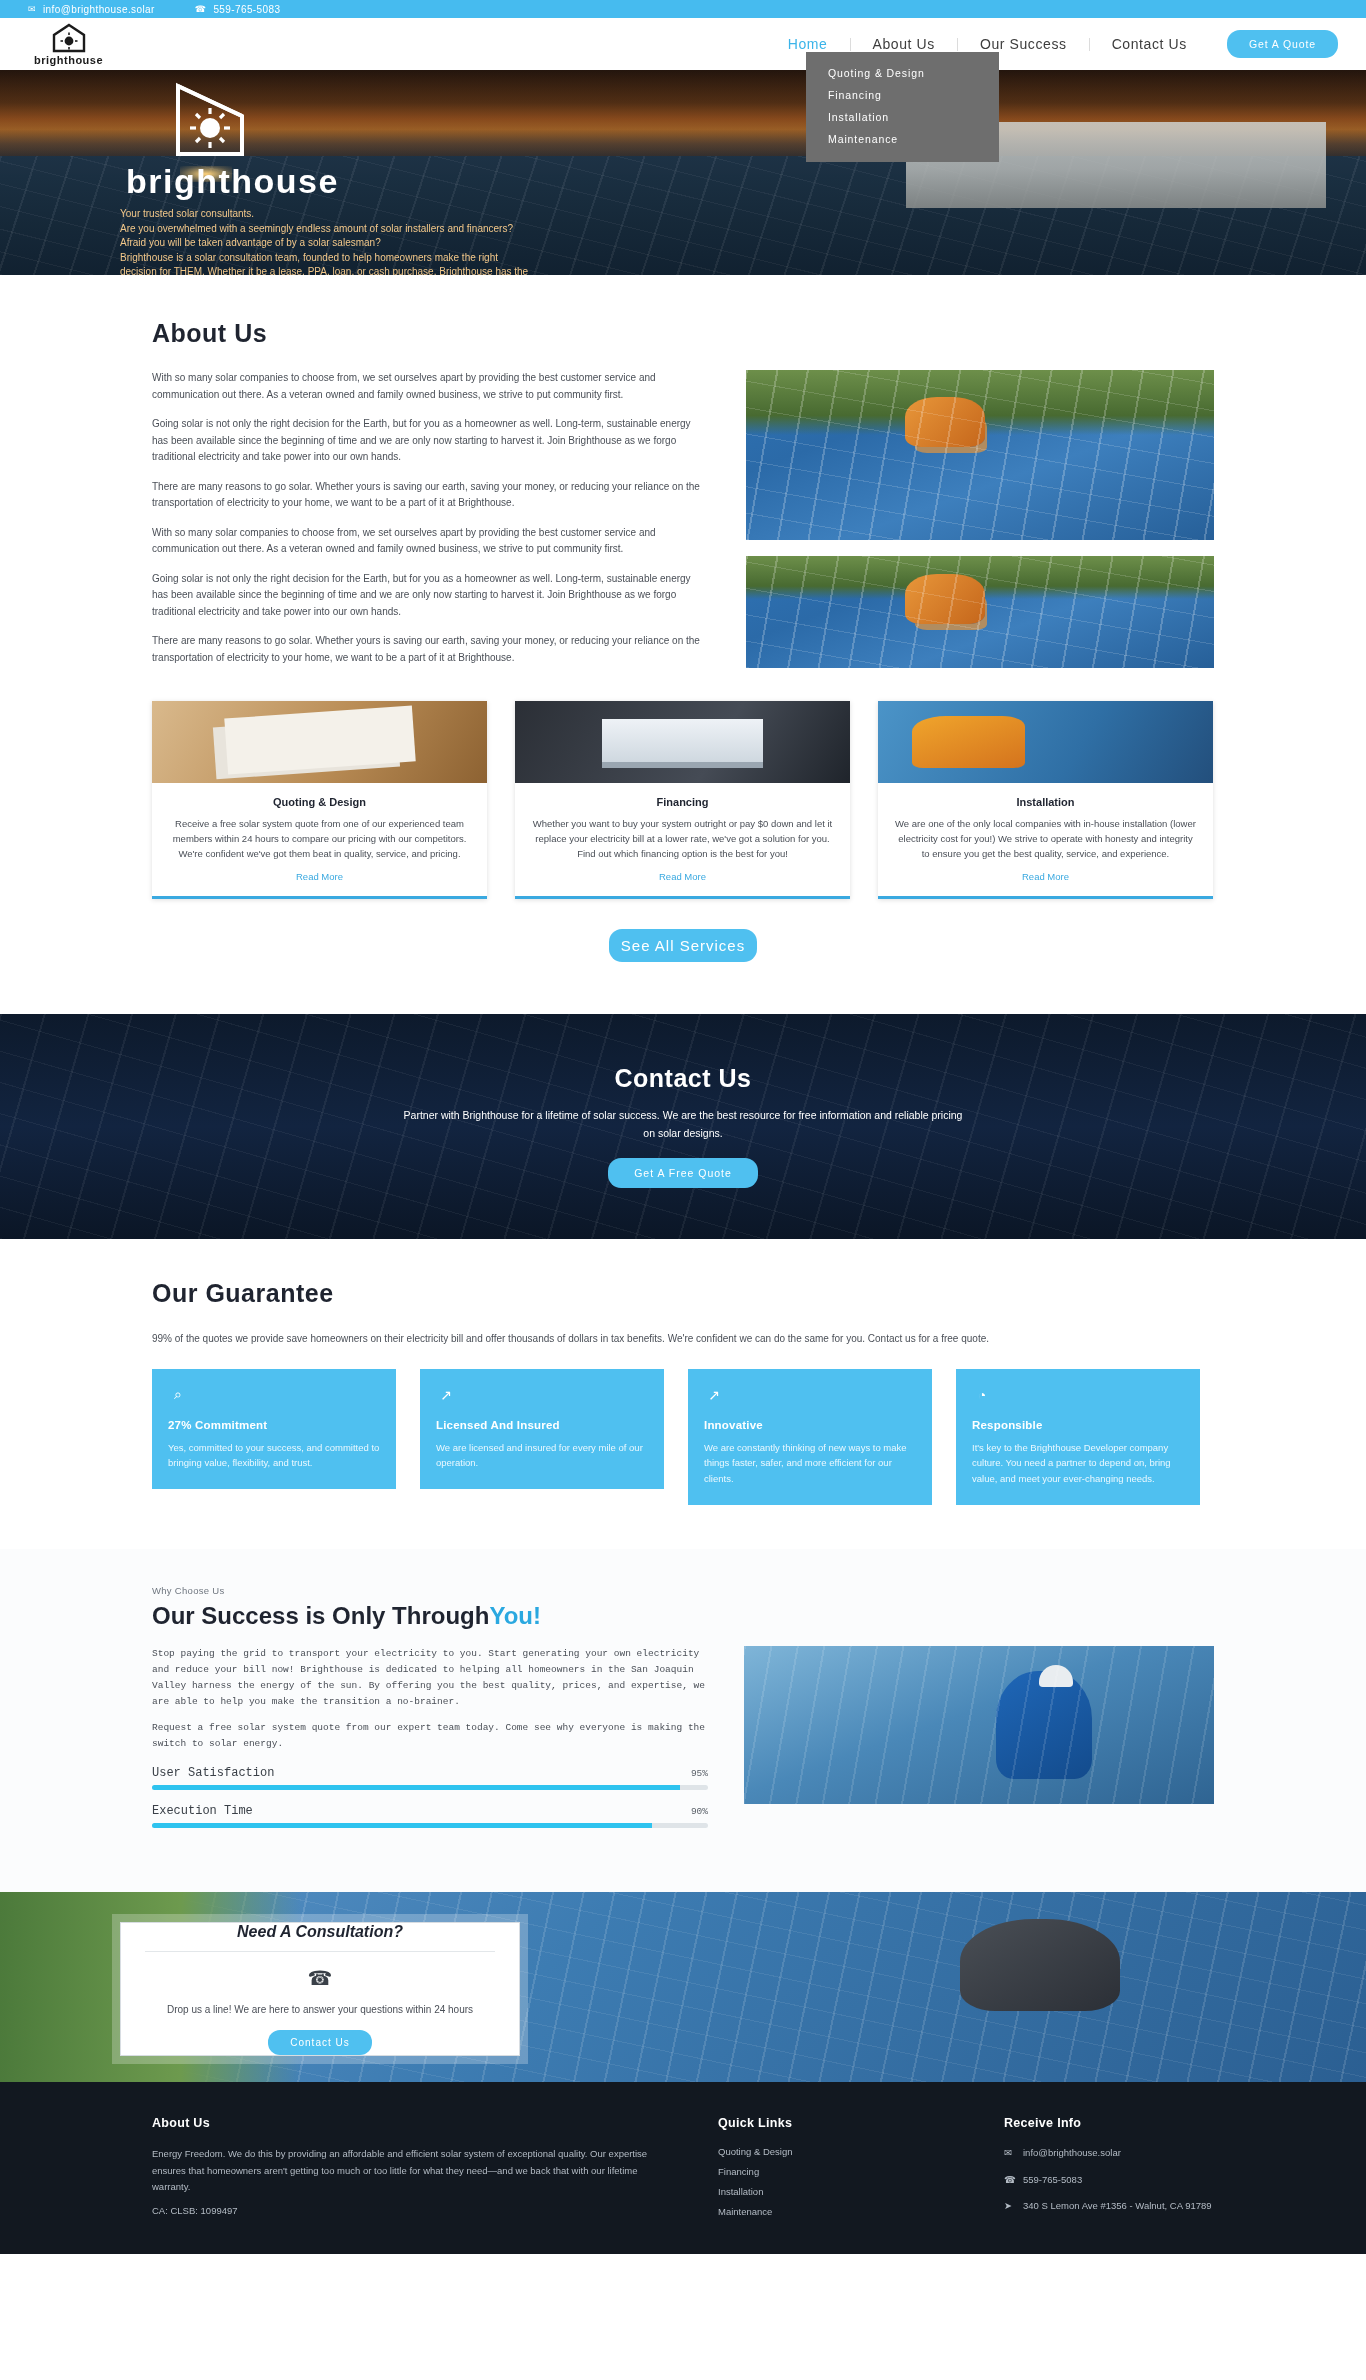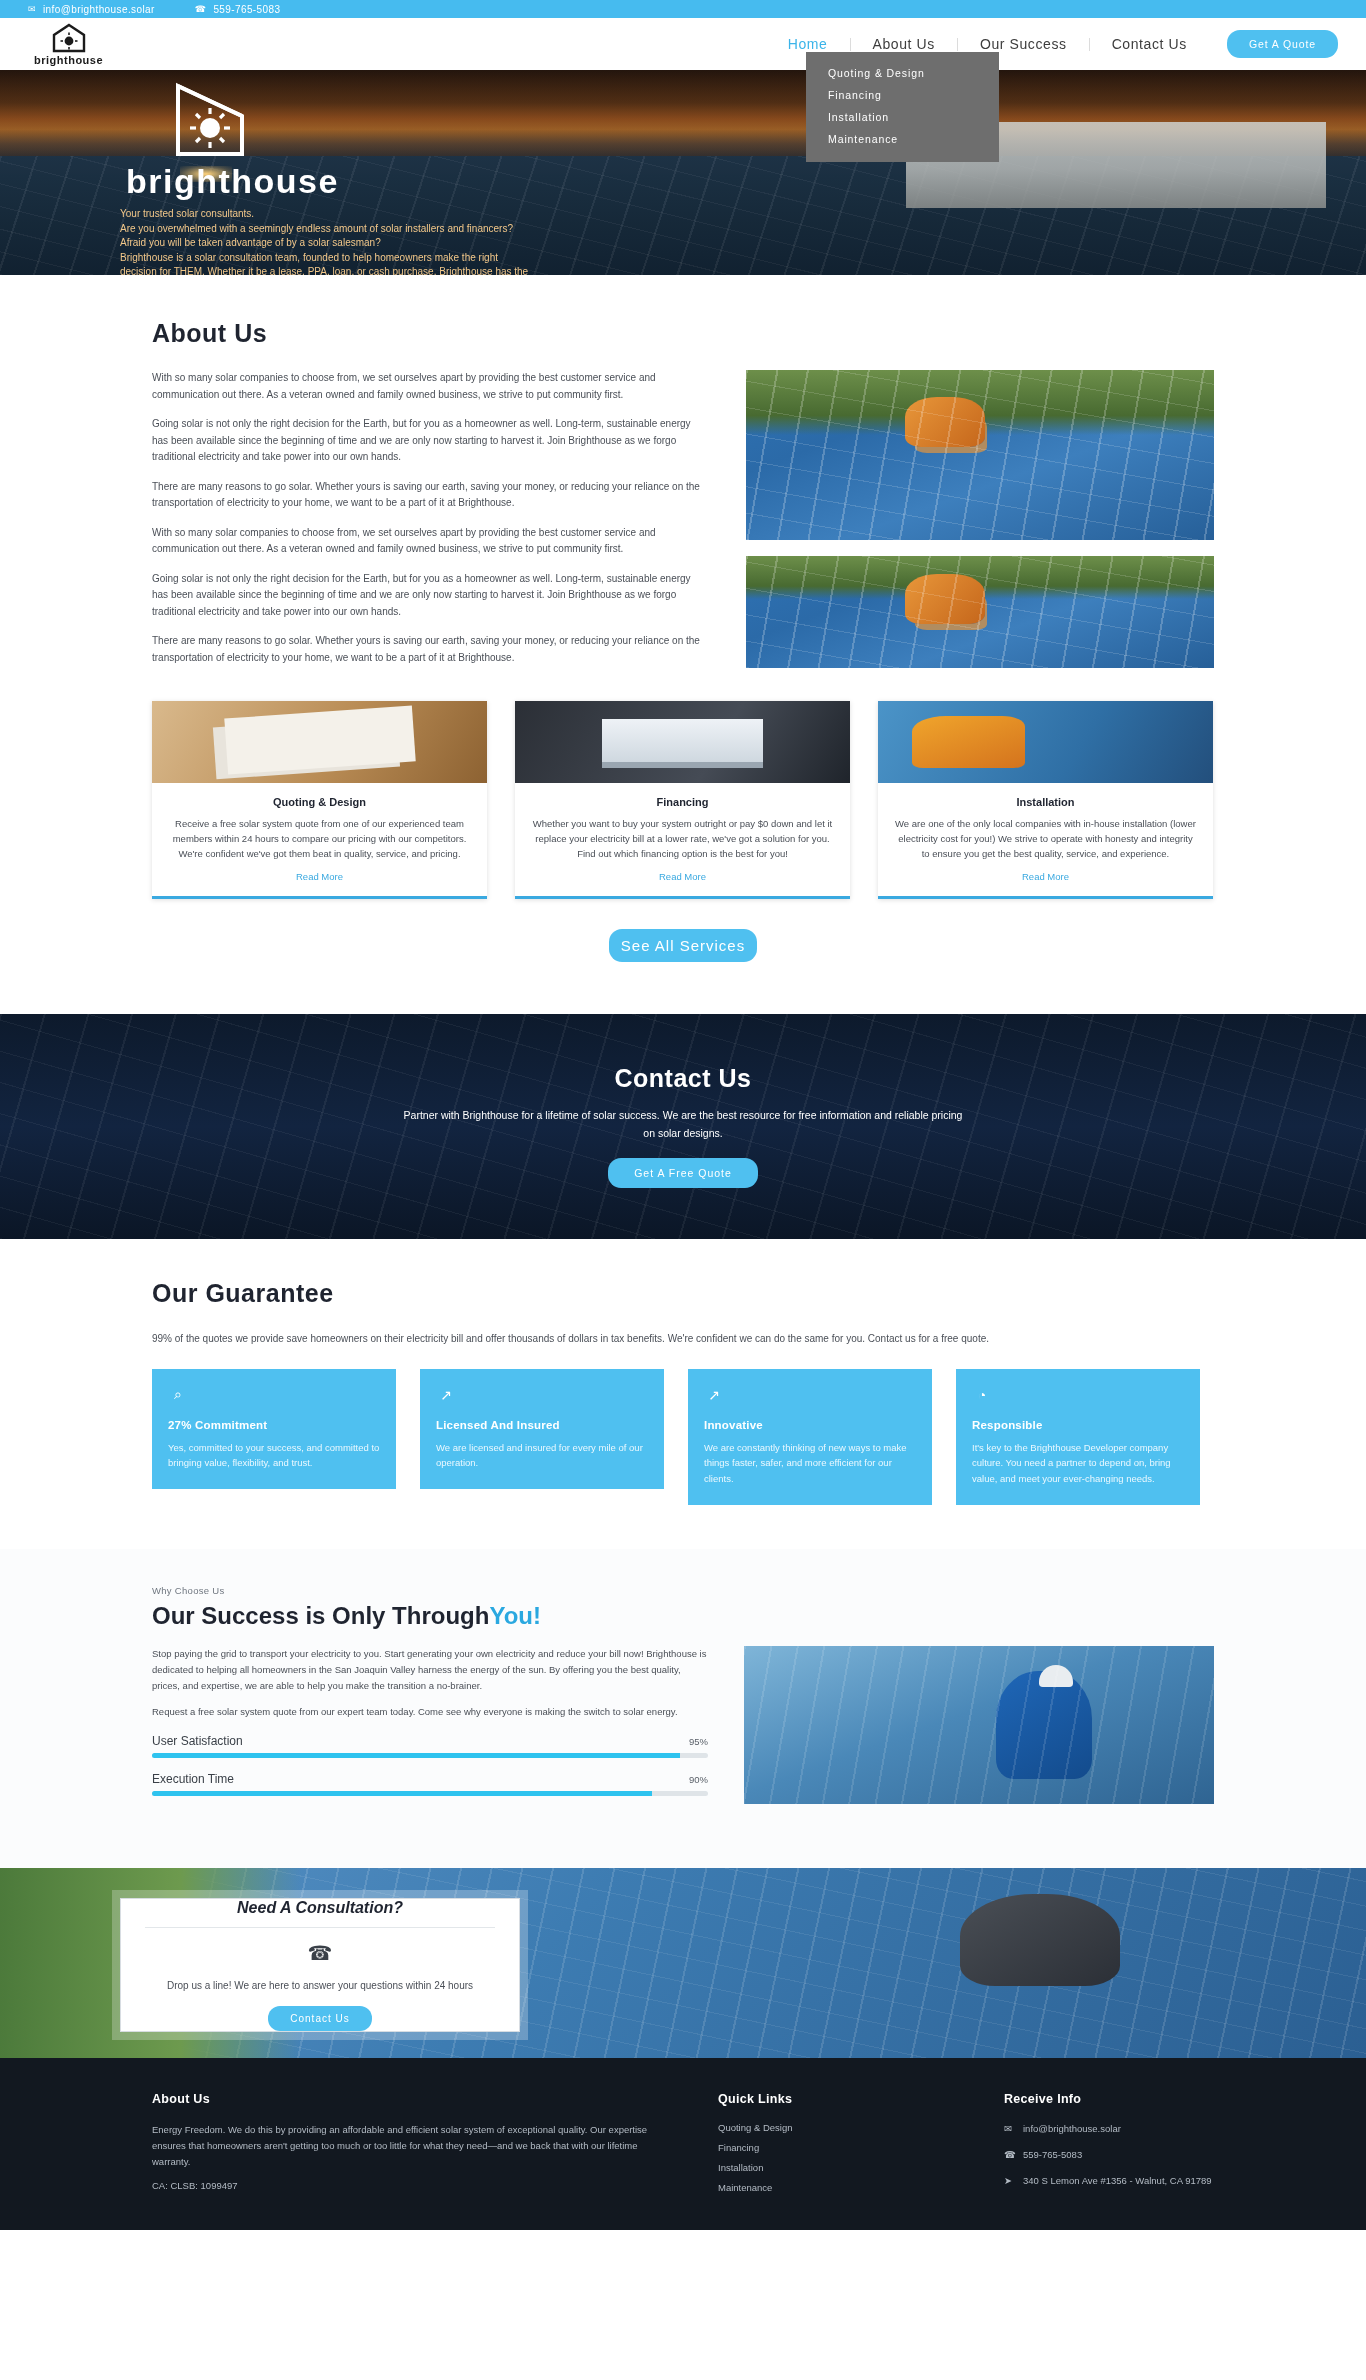--- a/index.html
+++ b/index.html
@@ -244,21 +244,21 @@
   .g-card.h1 { min-height: 118px; }
   .g-card.h2 { min-height: 94px; }
   .g-card.h3 { min-height: 110px; }
   .g-card.h4 { min-height: 130px; }
 
   
   .why { background: #fbfcfd; padding: 36px 0 64px 0; }
   .why-kicker { font-size: 9.5px; color: #707780; margin-bottom: 6px; letter-spacing: .3px; }
   .why-title { font-size: 24px; font-weight: bold; color: #1f2430; margin-bottom: 16px; }
   .why-title .accent { color: #2aa8e0; }
-  .why-cols { display: flex; gap: 36px; }
+  .why-cols { display: flex; gap: 36px; font-family: Liberation Mono, monospace; }
   .why-left { width: 556px; }
   .why-left p { font-size: 9.5px; line-height: 1.7; color: #4a4f57; margin-bottom: 10px; }
   .bar-row { margin-top: 14px; }
   .bar-label {
     display: flex; justify-content: space-between; align-items: baseline;
     font-size: 12px; color: #3a4048; margin-bottom: 5px;
   }
   .bar-label .pct { font-size: 9.5px; color: #5a6069; }
   .bar-track { height: 5px; background: #dfe4e8; border-radius: 3px; overflow: hidden; }
   .bar-fill { height: 100%; background: #2ec3ef; }

